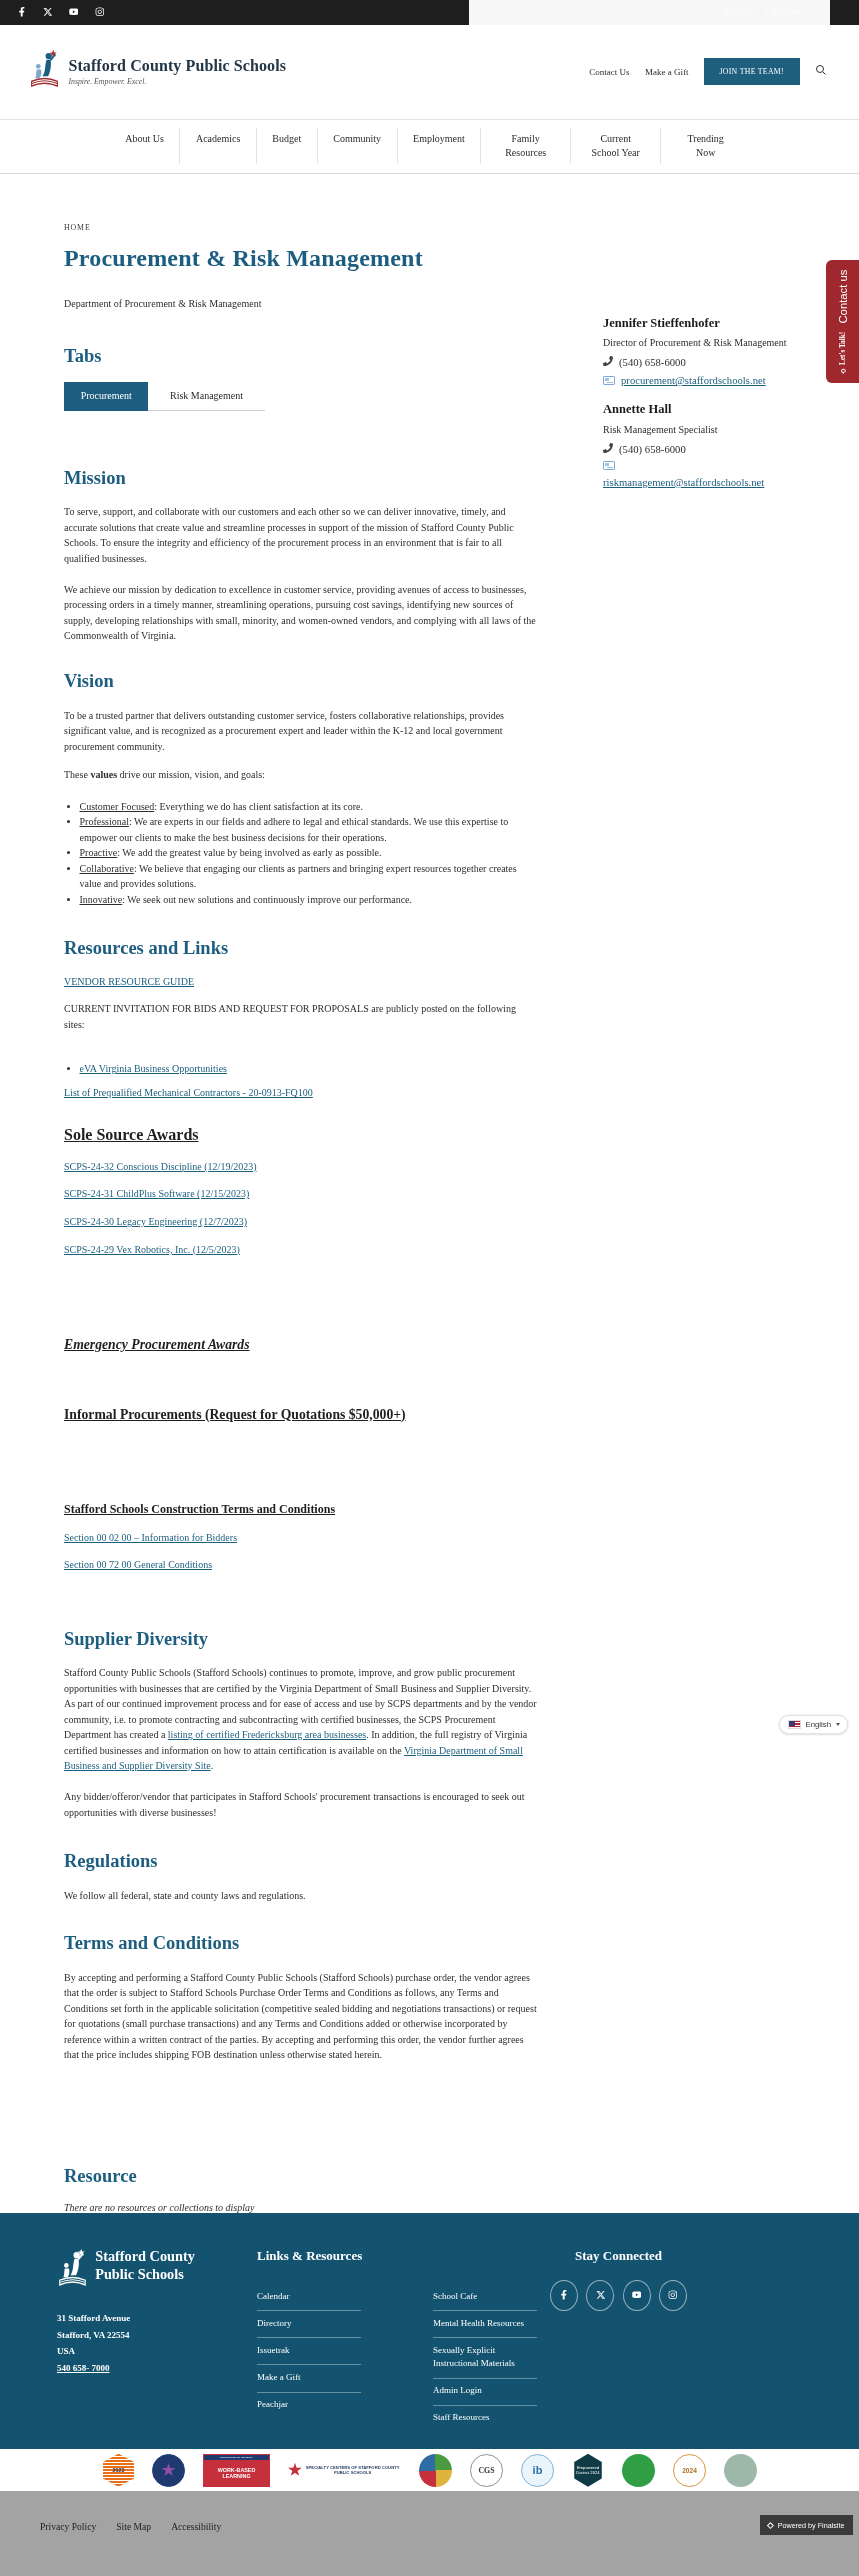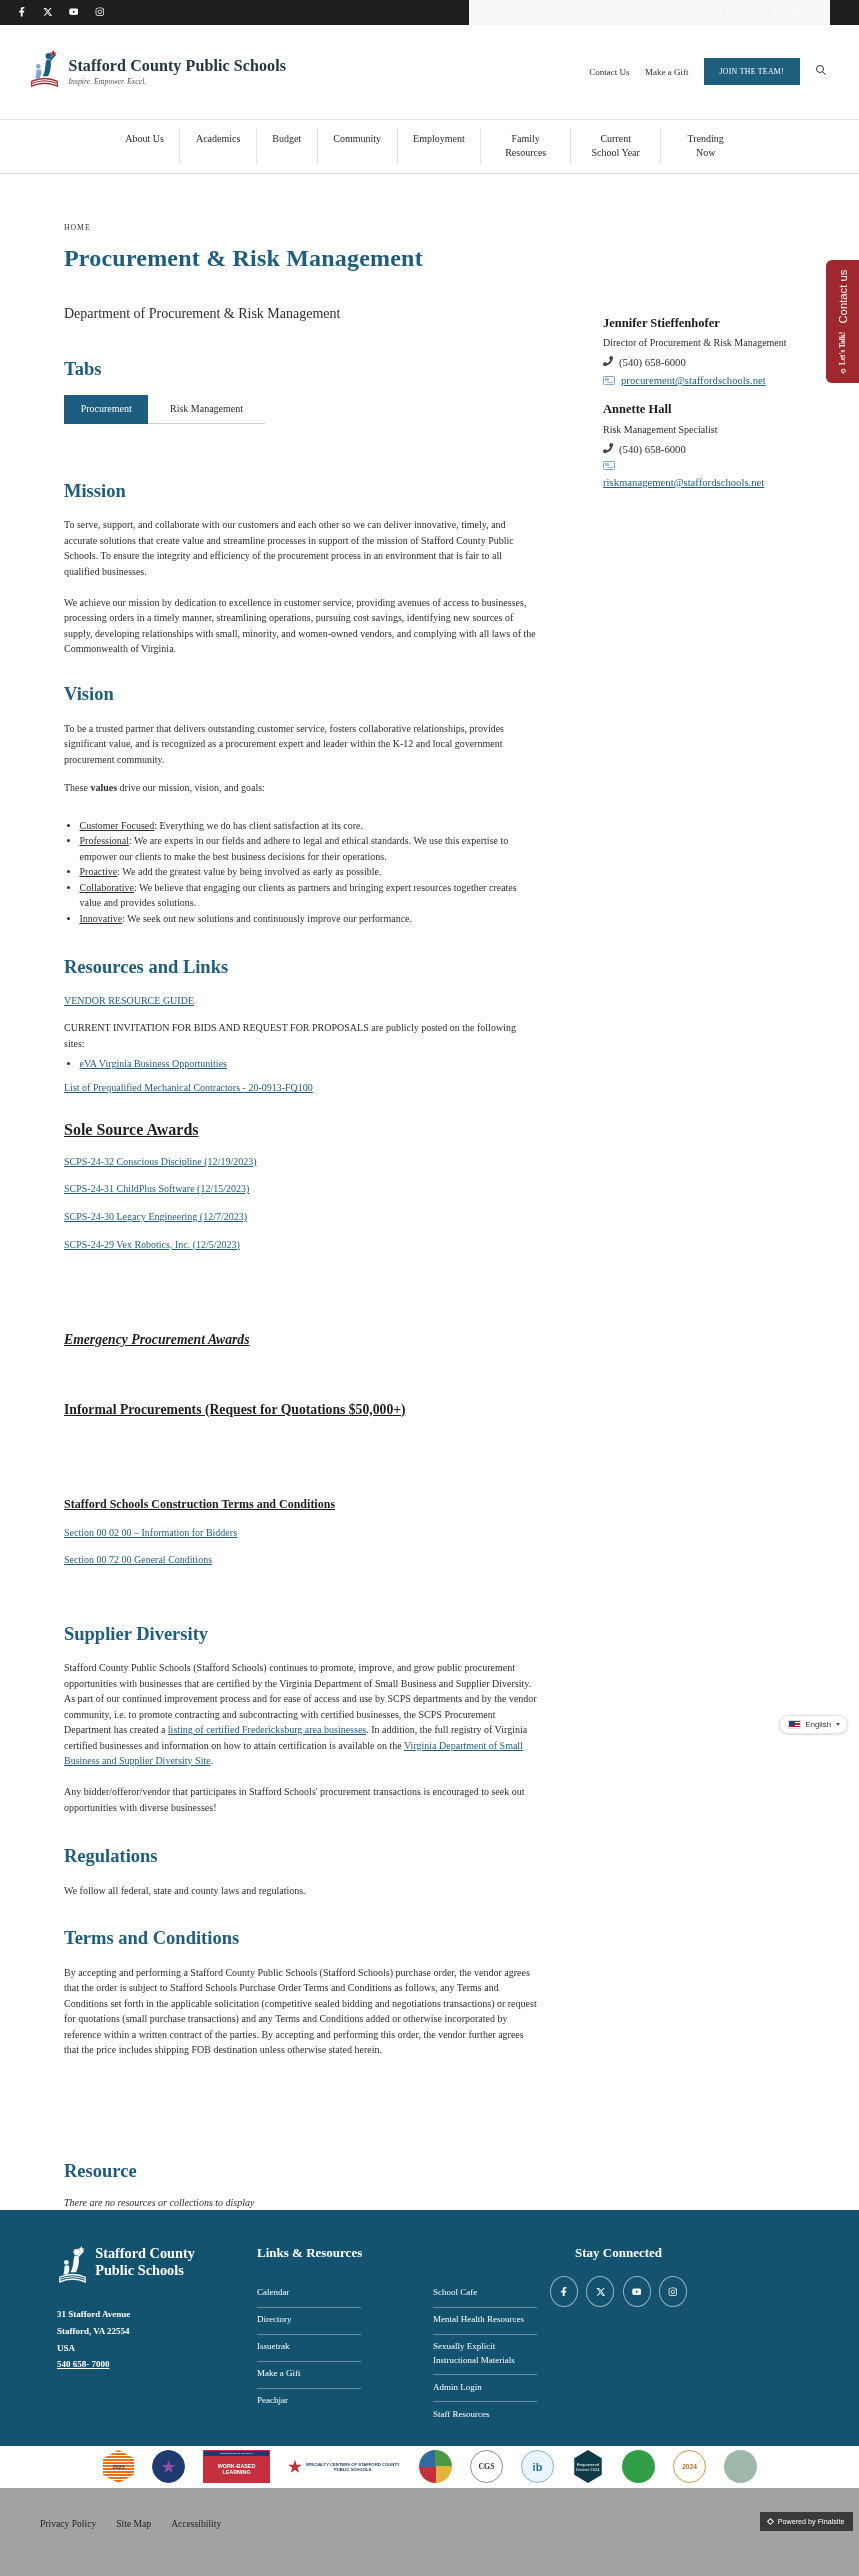--- a/index.html
+++ b/index.html
@@ -31,42 +31,42 @@
   .nav li { padding:3.6px 15.5px; text-align:center; font-size:10px; color:#2b2b2b; line-height:1.45; cursor:pointer; max-width:90px; }
   .nav li + li { border-left:0.6px solid #e3e3e3; }
 
   
   .content-grid { display:grid; grid-template-columns:473px 197px; column-gap:66px; padding:0 0 0 64px; min-height:2036px; position:relative; }
   .main-col { width:473px; }
 
   .breadcrumb { margin-top:49px; font-size:7.8px; letter-spacing:0.9px; color:#3a3a3a; }
   .breadcrumb a { color:#3a3a3a; text-decoration:none; cursor:pointer; }
   h1.page-title { margin-top:13px; font-size:24px; color:#1d5e80; letter-spacing:0.2px; }
-  .page-subtitle { margin-top:34px; font-size:14px; color:#2e2e2e; }
+  .page-subtitle { margin-top:26px; font-size:10px; color:#2e2e2e; }
 
   h2.sec { margin-top:37px; font-size:18.5px; color:#1d5e80; }
   .tab-row { margin-top:15.5px; display:flex; align-items:stretch; }
   .tab { padding:8.4px 16.7px; font-size:10px; cursor:pointer; }
   .tab.active { background:#1d5e80; color:#fff; }
   .tab.inactive { color:#2b2b2b; border-bottom:1.2px solid #cfcfcf; padding-left:21.5px; padding-right:21.5px; }
 
   .para { margin-top:15.5px; font-size:10px; line-height:15.5px; }
   h2.mission { margin-top:57px; }
   h2.vision { margin-top:27.5px; }
   .values-intro { margin-top:13px; font-size:10px; line-height:15.5px; }
   .values-intro b { font-weight:bold; }
-  ul.values { margin-top:22px; padding-left:15.5px; }
+  ul.values { margin-top:16px; padding-left:15.5px; }
   ul.values li { font-size:10px; line-height:15.5px; }
   ul.values .term { text-decoration:underline; }
 
   h2.resources { margin-top:31px; }
   a.std-link { color:#1d5f7f; text-decoration:underline; cursor:pointer; }
   .vendor-link { display:inline-block; margin-top:16.7px; font-size:10px; }
   .bids-para { margin-top:14.3px; font-size:10px; line-height:15.5px; }
-  ul.bids-list { margin-top:5px; padding-left:15.5px; }
+  ul.bids-list { margin-top:29px; padding-left:15.5px; }
   ul.bids-list li { font-size:10px; line-height:15.5px; }
   .prequal { display:inline-block; margin-top:10.7px; font-size:10px; }
 
   h3.sole { margin-top:27.5px; font-size:16px; color:#1f1f1f; text-decoration:underline; }
   .award-link { display:inline-block; margin-top:16.7px; font-size:10px; }
   h4.emergency { margin-top:82px; font-size:13.7px; color:#1f1f1f; text-decoration:underline;font-style:italic; }
   h4.informal { margin-top:54px; font-size:13.7px; color:#1f1f1f; text-decoration:underline; }
   h5.construction { margin-top:79px; font-size:12px; color:#1f1f1f; text-decoration:underline; }
   .section-link { display:inline-block; margin-top:15.5px; font-size:10px; }
 

